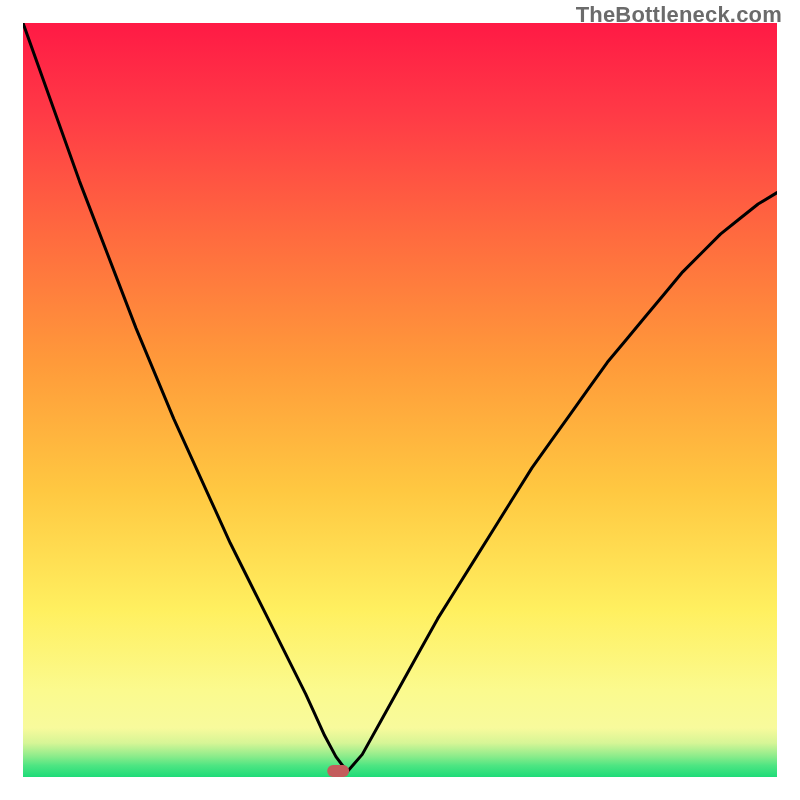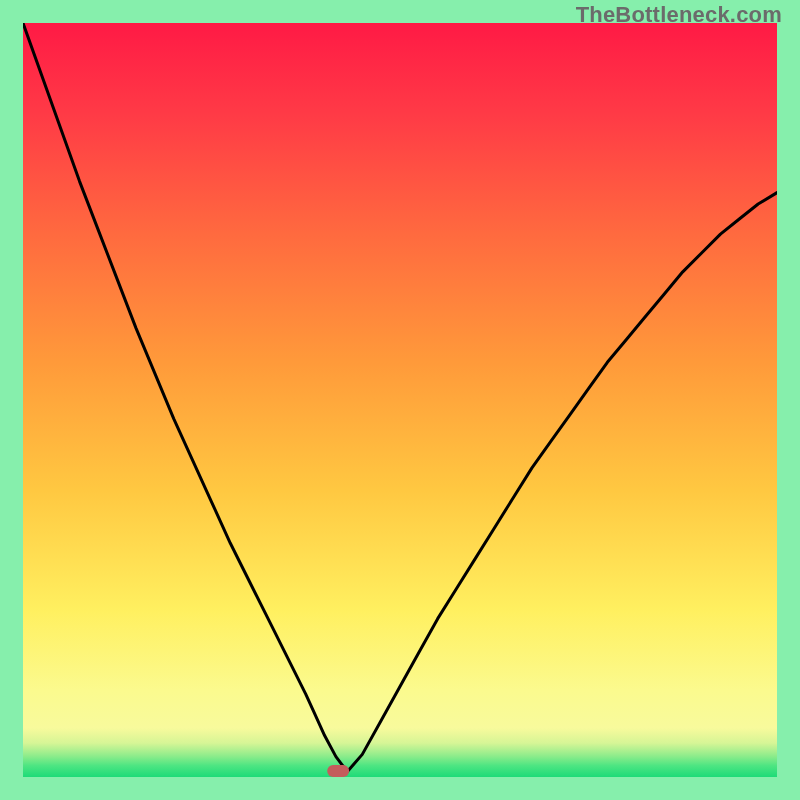--- a/index.html
+++ b/index.html
@@ -9,21 +9,21 @@
     width: 800px;
     height: 800px;
     overflow: hidden;
   }
   .frame {
     position: absolute;
     left: 0;
     top: 0;
     width: 800px;
     height: 800px;
-    background: #86efac;
+    background: #ffffff;
   }
   .watermark {
     position: absolute;
     top: 2px;
     right: 18px;
     font-family: Arial, Helvetica, sans-serif;
     font-size: 22px;
     font-weight: bold;
     color: #6b6b6b;
     letter-spacing: 0.2px;

